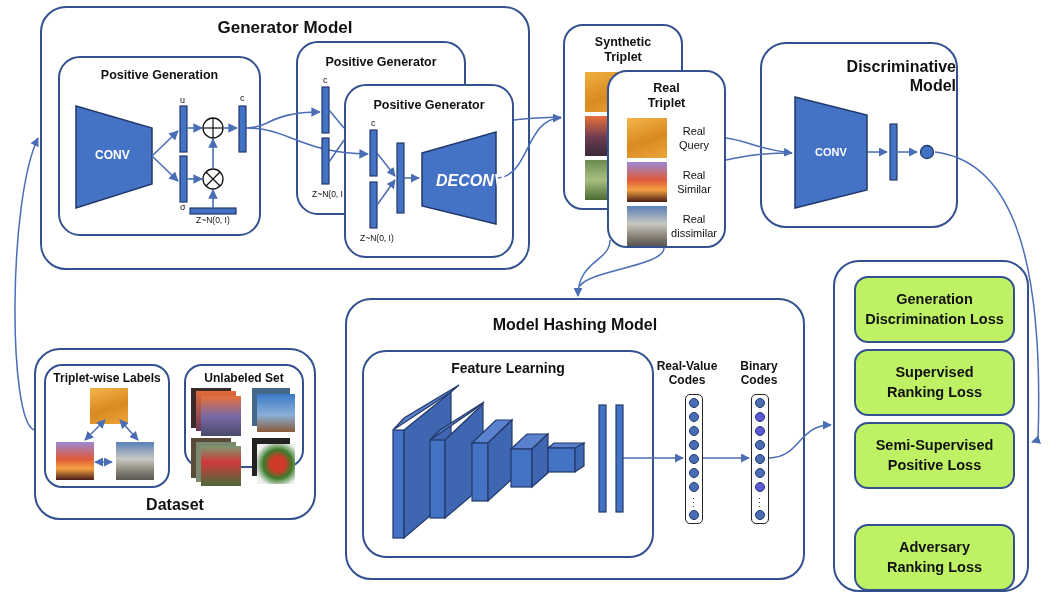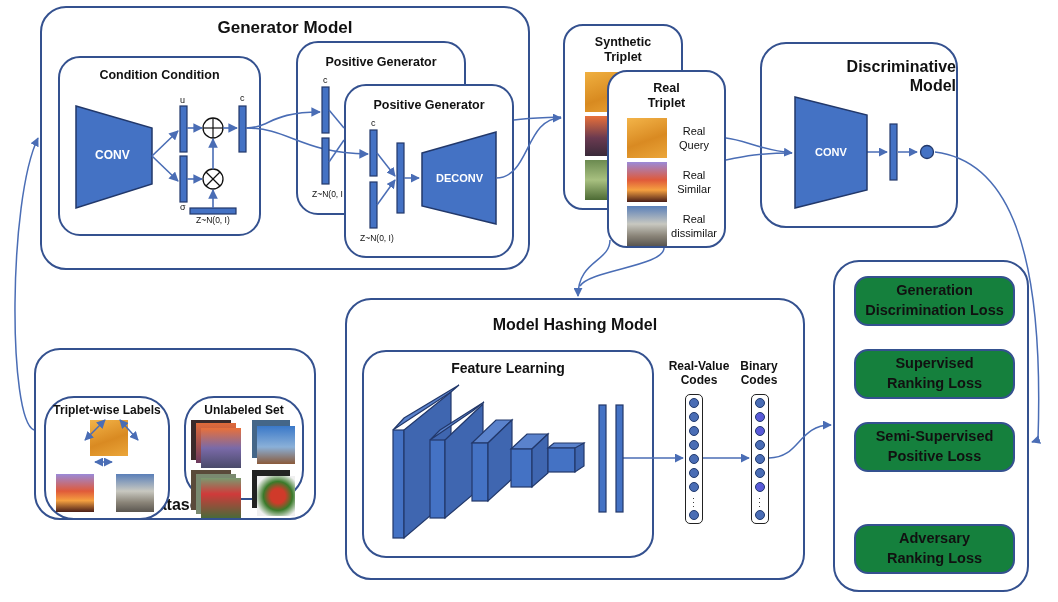--- a/index.html
+++ b/index.html
@@ -1,37 +1,37 @@
 <!DOCTYPE html>
 <html><head>
 <meta charset="utf-8">
 <style>
   html, body { margin: 0; padding: 0; background: #ffffff; }
   body { width: 1058px; height: 602px; position: relative; overflow: hidden; font-family: "Liberation Sans", "DejaVu Sans", sans-serif; }
   .box { position: absolute; border: 2.5px solid #34518f; border-radius: 26px; background: #fff; box-sizing: border-box; }
-  .box.thin { border-width: 2px; border-radius: 30px; margin-top: 32px; }
+  .box.thin { border-width: 2px; border-radius: 18px; }
   .title { position: absolute; left: 0; right: 0; text-align: center; font-weight: bold; color: #111; white-space: pre-line; line-height: 1.18; }
   .lbl { position: absolute; color: #111; font-size: 9px; white-space: nowrap; }
   .img { position: absolute; box-sizing: border-box; }
   svg.layer { position: absolute; left: 0; top: 0; width: 1058px; height: 602px; pointer-events: none; overflow: visible; }
-  .loss { position: absolute; left: 19px; width: 161px; height: 50px; border: 2.5px solid #34518f; border-radius: 14px; box-sizing: border-box; display: flex; align-items: center; justify-content: center; text-align: center; font-weight: bold; font-size: 14.5px; color: #111; white-space: pre-line; line-height: 1.35; background:#15803d; }
+  .loss { position: absolute; left: 19px; width: 161px; height: 67px; border: 2.5px solid #34518f; border-radius: 14px; box-sizing: border-box; display: flex; align-items: center; justify-content: center; text-align: center; font-weight: bold; font-size: 14.5px; color: #111; white-space: pre-line; line-height: 1.35; background:#bef264; }
   .triplet-cap { position: absolute; font-size: 11px; color: #111; text-align: center; white-space: pre-line; line-height: 1.3; width: 60px; }
   .dotcol { position: absolute; width: 18px; border: 1.5px solid #222; border-radius: 5px; box-sizing: border-box; background:#fff; }
   .dot { position: absolute; left: 2.5px; width: 10px; height: 10px; border-radius: 50%; background: #4a6db5; border: 1px solid #223a6e; box-sizing: border-box; }
   .vdots { position: absolute; left: 6px; font-size: 9px; line-height: 4px; color:#222; }
 </style>
 </head>
 <body>
 
 <div class="box" style="left:40px;top:6px;width:490px;height:264px;">
   <div class="title" style="top:10px;font-size:17px;">Generator Model</div>
 </div>
 
 <div class="box" style="left:58px;top:56px;width:203px;height:180px;border-radius:22px;">
-  <div class="title" style="top:10px;font-size:12.5px;">Condition Condition</div>
+  <div class="title" style="top:10px;font-size:12.5px;">Positive Generation</div>
 </div>
 
 <div class="box" style="left:296px;top:41px;width:170px;height:174px;border-radius:22px;">
   <div class="title" style="top:12px;font-size:12.5px;">Positive Generator</div>
 </div>
 
 <div class="box" style="left:344px;top:84px;width:170px;height:174px;border-radius:22px;">
   <div class="title" style="top:12px;font-size:12.5px;">Positive Generator</div>
 </div>
 
@@ -84,21 +84,21 @@
   <div class="img" style="left:66px;top:72px;width:38px;height:38px;background:#222;"></div>
   <div class="img" style="left:71px;top:78px;width:38px;height:40px;background:radial-gradient(circle at 55% 50%,#d03a2a 25%,#3a7a2a 50%,#f0f0f0 80%);"></div>
 </div>
 
 <div class="box" style="left:345px;top:298px;width:460px;height:282px;">
   <div class="title" style="top:16px;font-size:16px;">Model Hashing Model</div>
 </div>
 <div class="box" style="left:362px;top:350px;width:292px;height:208px;border-radius:24px;">
   <div class="title" style="top:8px;font-size:14px;">Feature Learning</div>
 </div>
-<div class="title" style="left:652px;right:auto;width:70px;top:359px;font-size:12px;padding-left:12px;">Real-Value
+<div class="title" style="left:652px;right:auto;width:70px;top:359px;font-size:12px;">Real-Value
 Codes</div>
 <div class="title" style="left:724px;right:auto;width:70px;top:359px;font-size:12px;">Binary
 Codes</div>
 
 <div class="dotcol" style="left:685px;top:394px;height:130px;">
   <div class="dot" style="top:3px;"></div>
   <div class="dot" style="top:17px;"></div>
   <div class="dot" style="top:31px;"></div>
   <div class="dot" style="top:45px;"></div>
   <div class="dot" style="top:59px;"></div>
@@ -229,14 +229,14 @@
 
 <div class="lbl" style="left:95px;top:148px;font-size:12px;font-weight:bold;color:#fff;">CONV</div>
 <div class="lbl" style="left:180px;top:95px;">u</div>
 <div class="lbl" style="left:180px;top:202px;">σ</div>
 <div class="lbl" style="left:240px;top:93px;">c</div>
 <div class="lbl" style="left:196px;top:215px;font-size:8.5px;">Z~N(0, I)</div>
 <div class="lbl" style="left:323px;top:75px;">c</div>
 <div class="lbl" style="left:312px;top:189px;font-size:8.5px;">Z~N(0, I</div>
 <div class="lbl" style="left:371px;top:118px;">c</div>
 <div class="lbl" style="left:360px;top:233px;font-size:8.5px;">Z~N(0, I)</div>
-<div class="lbl" style="left:436px;top:172px;font-size:11px;font-weight:bold;color:#fff;">DECONV</div>
+<div class="lbl" style="left:436px;top:172px;font-size:16px;font-weight:bold;color:#fff;font-style:italic;">DECONV</div>
 <div class="lbl" style="left:815px;top:146px;font-size:11px;font-weight:bold;color:#fff;">CONV</div>
 
 </body></html>

